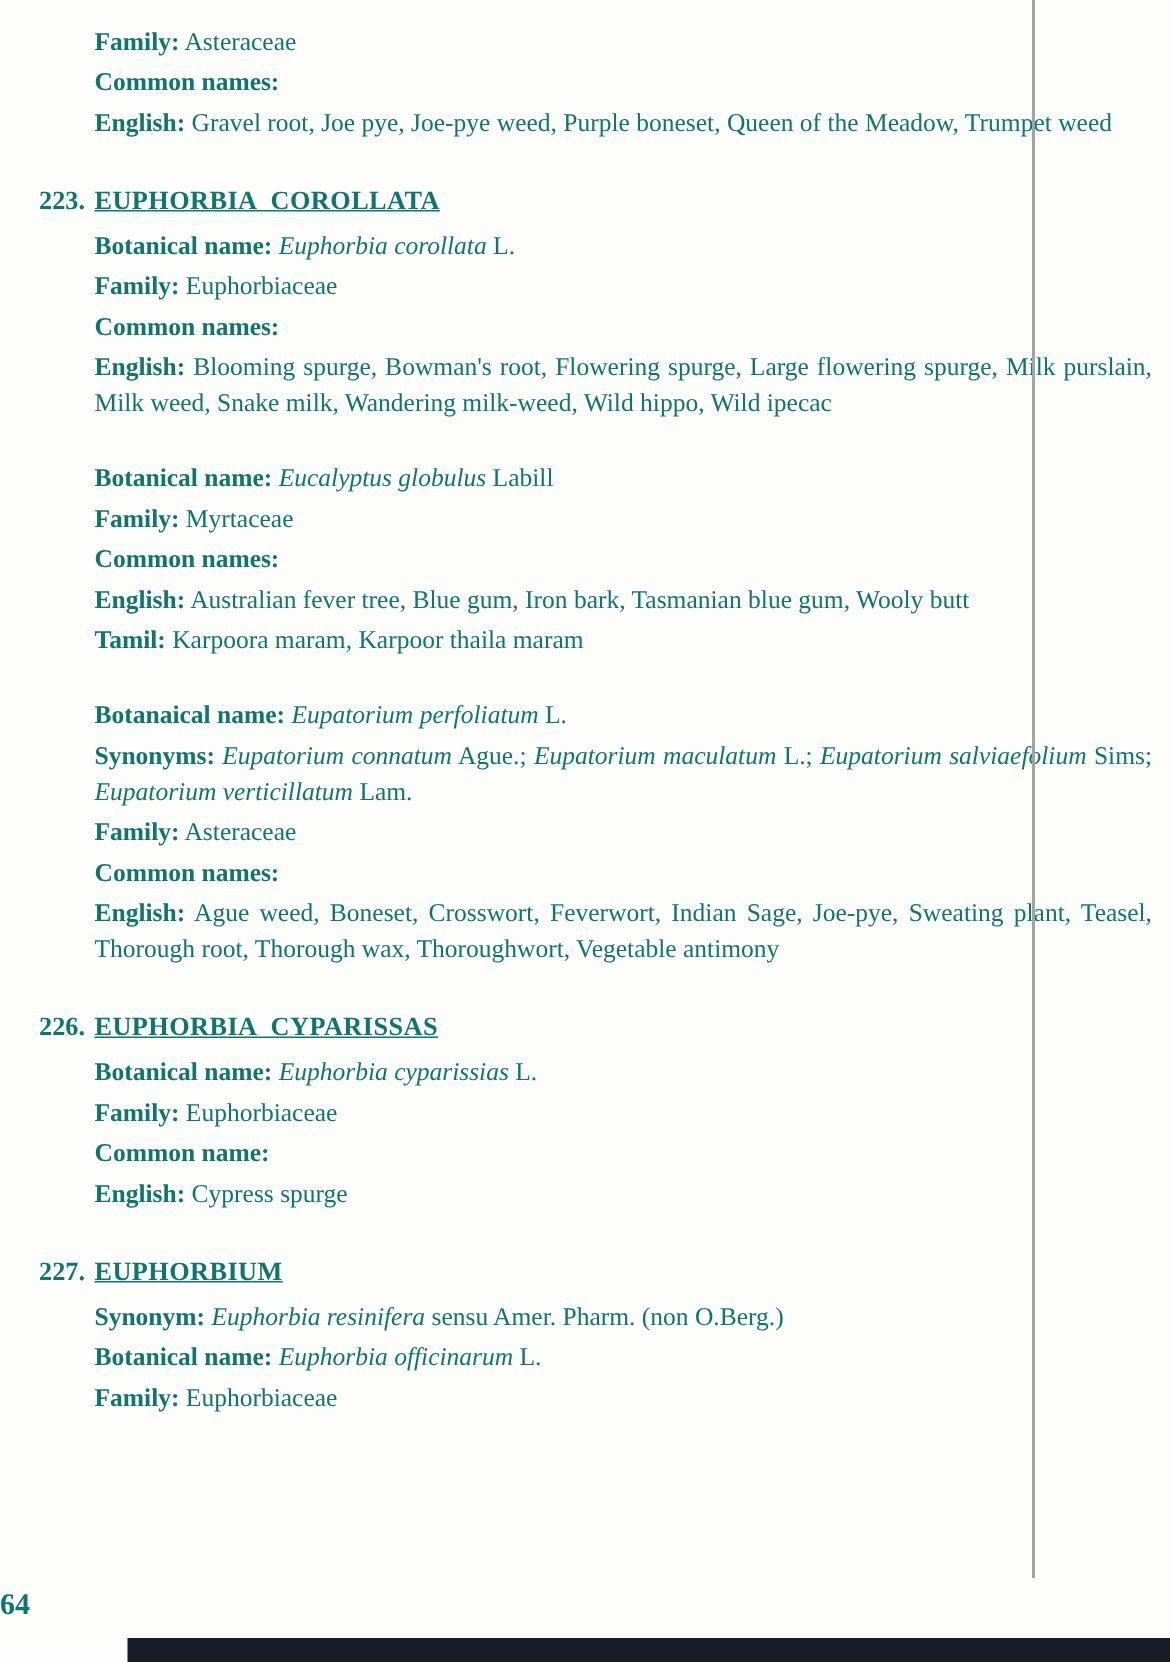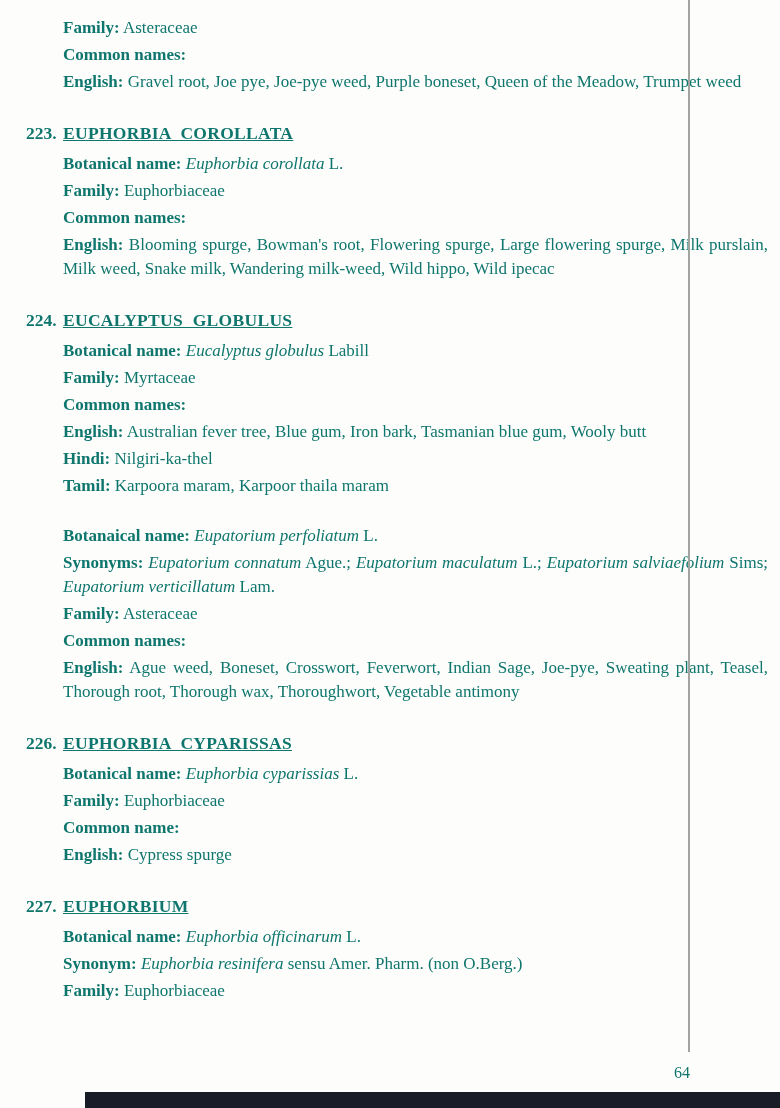--- a/index.html
+++ b/index.html
@@ -39,23 +39,23 @@
     line-height: 24px;
     text-align: justify;
   }
   .label { font-weight: bold; }
   .italic { font-style: italic; }
   .page-number {
     position: absolute;
     left: 0;
     right: 90px;
     bottom: 26px;
-    text-align: right;
-    font-size: 16px;
-    font-weight: normal;
+    text-align: left;
+    font-size: 20px;
+    font-weight: bold;
   }
   .scan-line {
     position: absolute;
     top: 0;
     left: 688px;
     width: 2px;
     height: 1052px;
     background: #a3a3a0;
   }
   .scan-bar {
@@ -79,46 +79,44 @@
       </section>
     <div id="entries">
         <section class="entry">
           <p class="entry-heading"><span class="entry-number">223.</span><span class="entry-title">EUPHORBIA COROLLATA</span></p>
           <p class="field-line"><span class="label">Botanical name:</span><span> </span><span class="italic">Euphorbia corollata</span><span> L.</span></p>
           <p class="field-line"><span class="label">Family:</span><span> Euphorbiaceae</span></p>
           <p class="field-line"><span class="label">Common names:</span></p>
           <p class="field-line"><span class="label">English:</span><span> Blooming spurge, Bowman's root, Flowering spurge, Large flowering spurge, Milk purslain, Milk weed, Snake milk, Wandering milk-weed, Wild hippo, Wild ipecac</span></p>
         </section>
         <section class="entry">
-          <p class="entry-heading"><span class="entry-number">224.</span><span class="entry-title">EUCALYPTUS GLOBULUS</span></p>
           <p class="field-line"><span class="label">Botanical name:</span><span> </span><span class="italic">Eucalyptus globulus</span><span> Labill</span></p>
           <p class="field-line"><span class="label">Family:</span><span> Myrtaceae</span></p>
           <p class="field-line"><span class="label">Common names:</span></p>
           <p class="field-line"><span class="label">English:</span><span> Australian fever tree, Blue gum, Iron bark, Tasmanian blue gum, Wooly butt</span></p>
-          <p class="field-line"><span class="label">Hindi:</span><span> Nilgiri-ka-thel</span></p>
           <p class="field-line"><span class="label">Tamil:</span><span> Karpoora maram, Karpoor thaila maram</span></p>
         </section>
         <section class="entry">
           <p class="field-line"><span class="label">Botanaical name:</span><span> </span><span class="italic">Eupatorium perfoliatum</span><span> L.</span></p>
           <p class="field-line"><span class="label">Synonyms:</span><span> </span><span class="italic">Eupatorium connatum</span><span> Ague.; </span><span class="italic">Eupatorium maculatum</span><span> L.; </span><span class="italic">Eupatorium salviaefolium</span><span> Sims; </span><span class="italic">Eupatorium verticillatum</span><span> Lam.</span></p>
           <p class="field-line"><span class="label">Family:</span><span> Asteraceae</span></p>
           <p class="field-line"><span class="label">Common names:</span></p>
           <p class="field-line"><span class="label">English:</span><span> Ague weed, Boneset, Crosswort, Feverwort, Indian Sage, Joe-pye, Sweating plant, Teasel, Thorough root, Thorough wax, Thoroughwort, Vegetable antimony</span></p>
         </section>
         <section class="entry">
           <p class="entry-heading"><span class="entry-number">226.</span><span class="entry-title">EUPHORBIA CYPARISSAS</span></p>
           <p class="field-line"><span class="label">Botanical name:</span><span> </span><span class="italic">Euphorbia cyparissias</span><span> L.</span></p>
           <p class="field-line"><span class="label">Family:</span><span> Euphorbiaceae</span></p>
           <p class="field-line"><span class="label">Common name:</span></p>
           <p class="field-line"><span class="label">English:</span><span> Cypress spurge</span></p>
         </section>
         <section class="entry">
           <p class="entry-heading"><span class="entry-number">227.</span><span class="entry-title">EUPHORBIUM</span></p>
+          <p class="field-line"><span class="label">Synonym:</span><span> </span><span class="italic">Euphorbia resinifera</span><span> sensu Amer. Pharm. (non O.Berg.)</span></p>
           <p class="field-line"><span class="label">Botanical name:</span><span> </span><span class="italic">Euphorbia officinarum</span><span> L.</span></p>
-          <p class="field-line"><span class="label">Synonym:</span><span> </span><span class="italic">Euphorbia resinifera</span><span> sensu Amer. Pharm. (non O.Berg.)</span></p>
           <p class="field-line"><span class="label">Family:</span><span> Euphorbiaceae</span></p>
         </section>
       </div>
   </div>
   <div class="page-number">64</div>
   <div class="scan-line"></div>
   <div class="scan-bar"></div>
 </div>
 
 </body></html>

